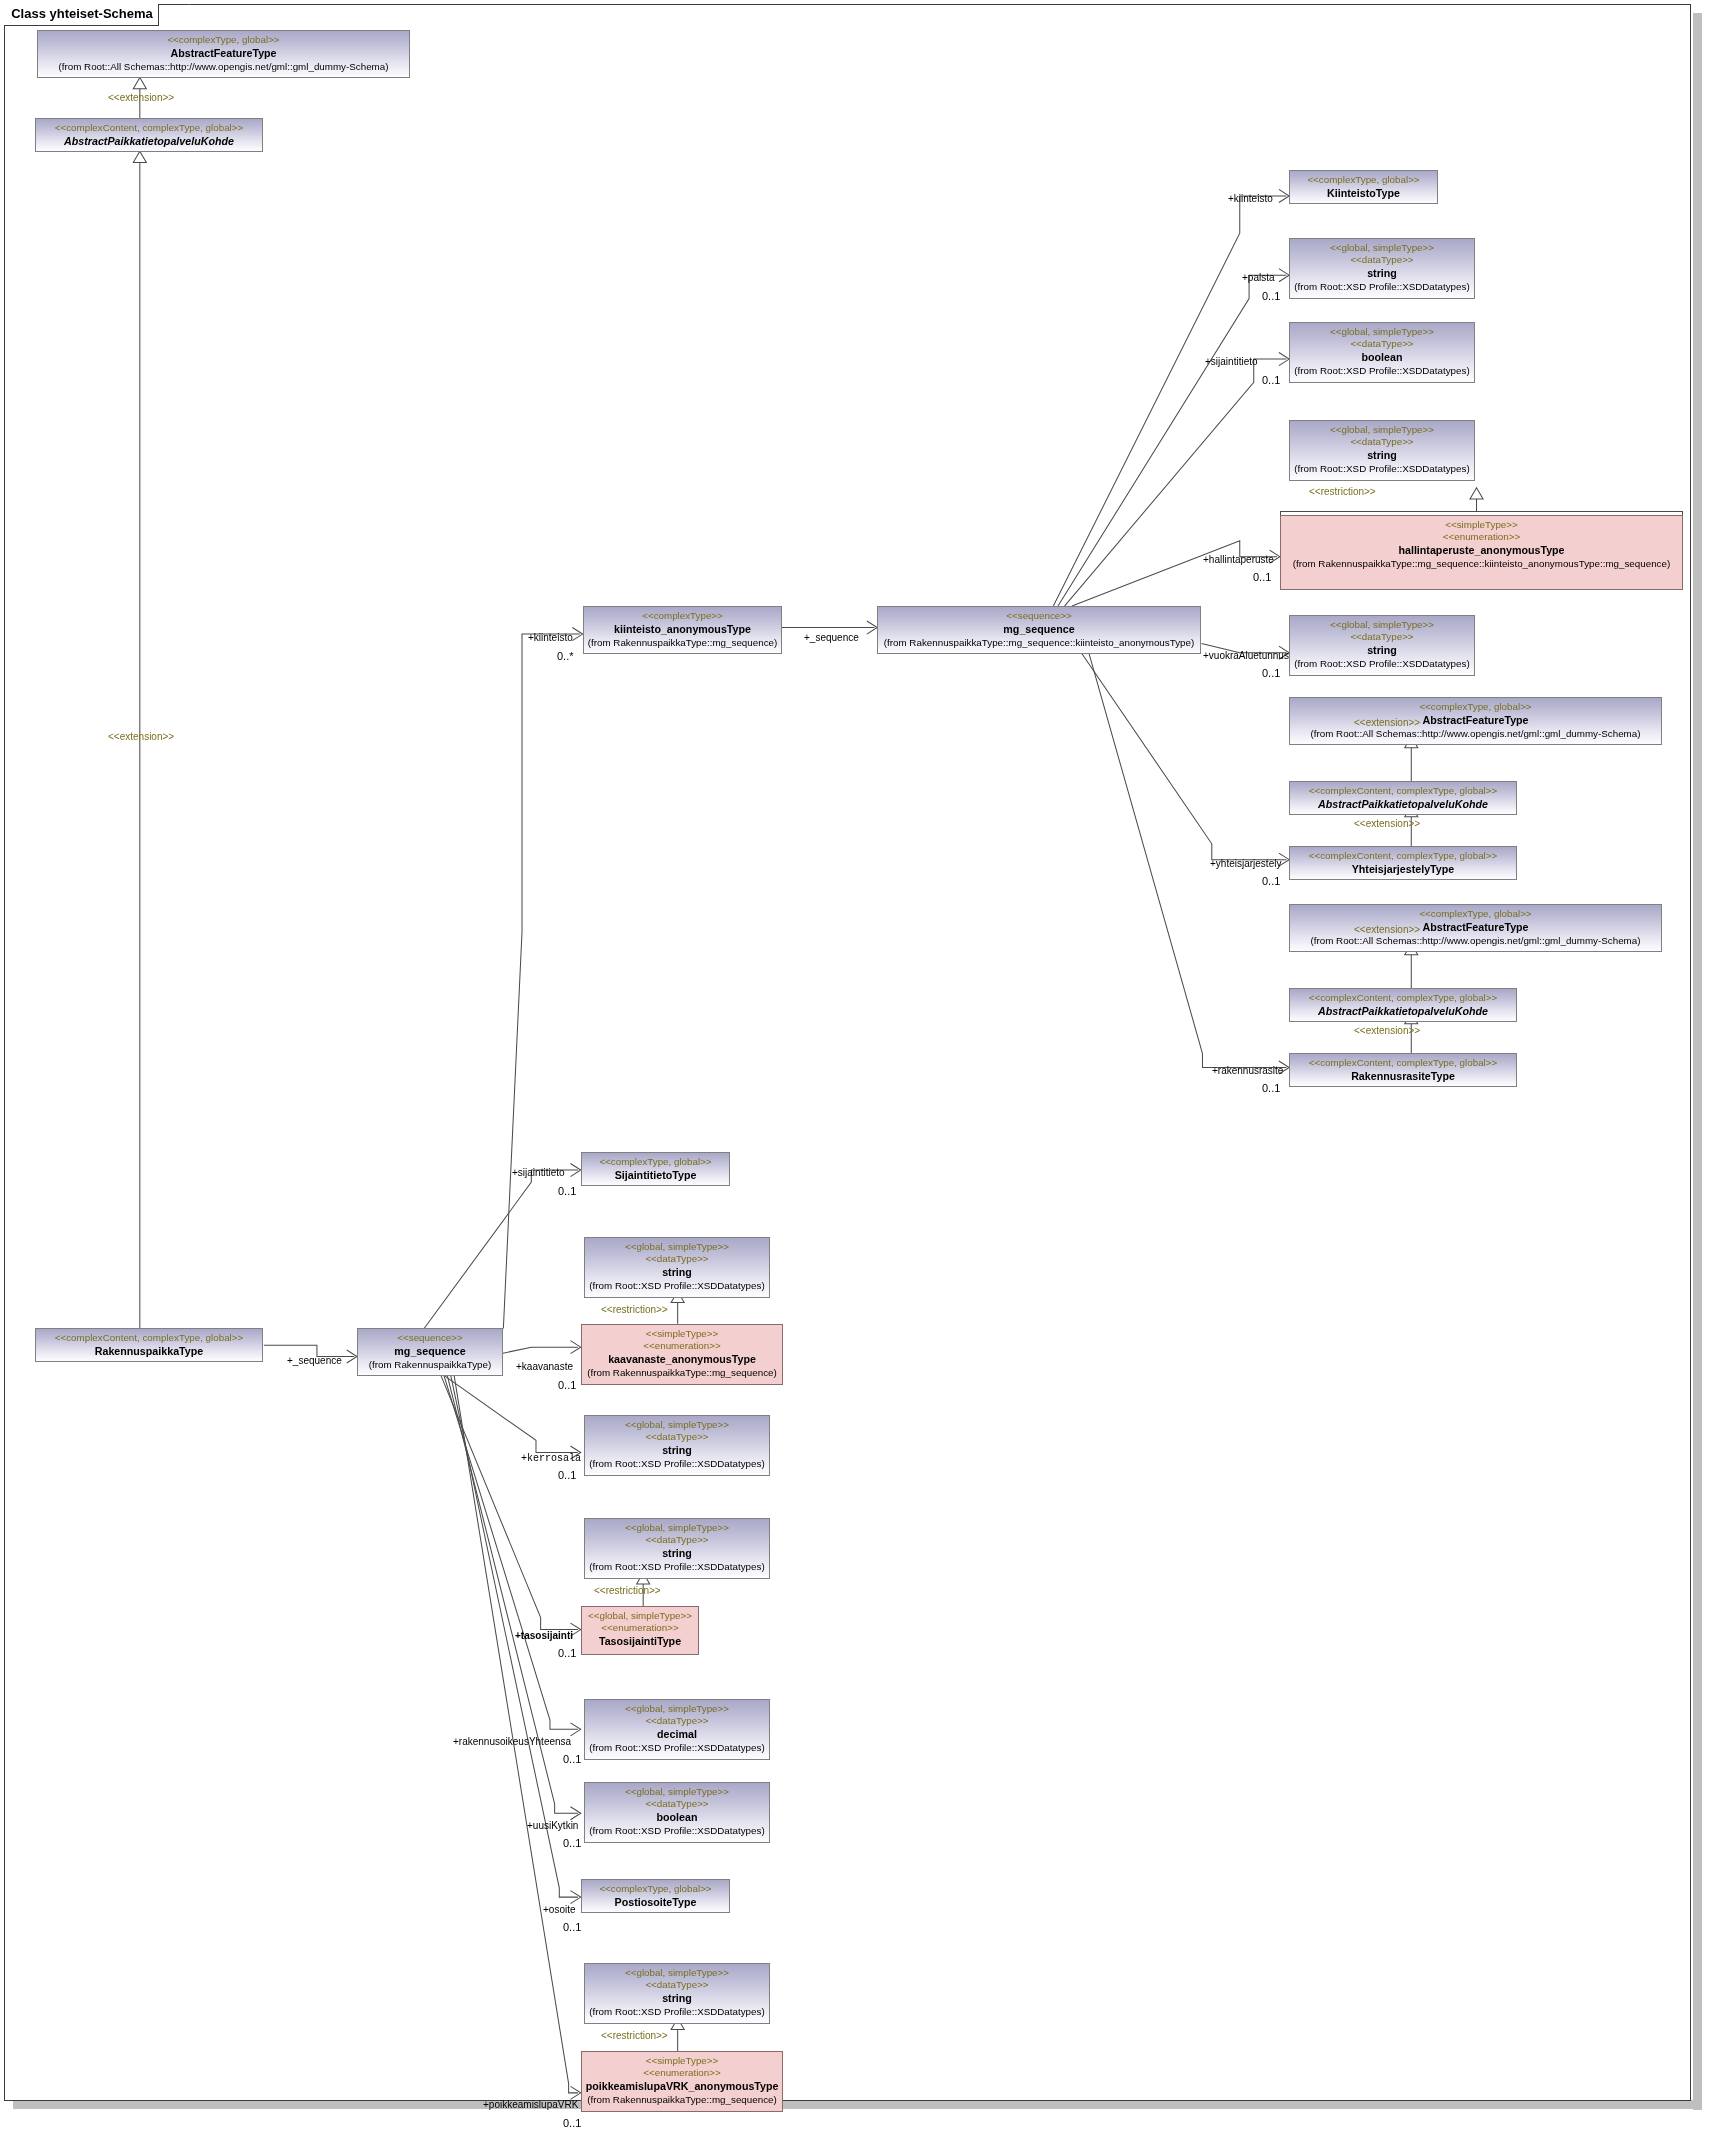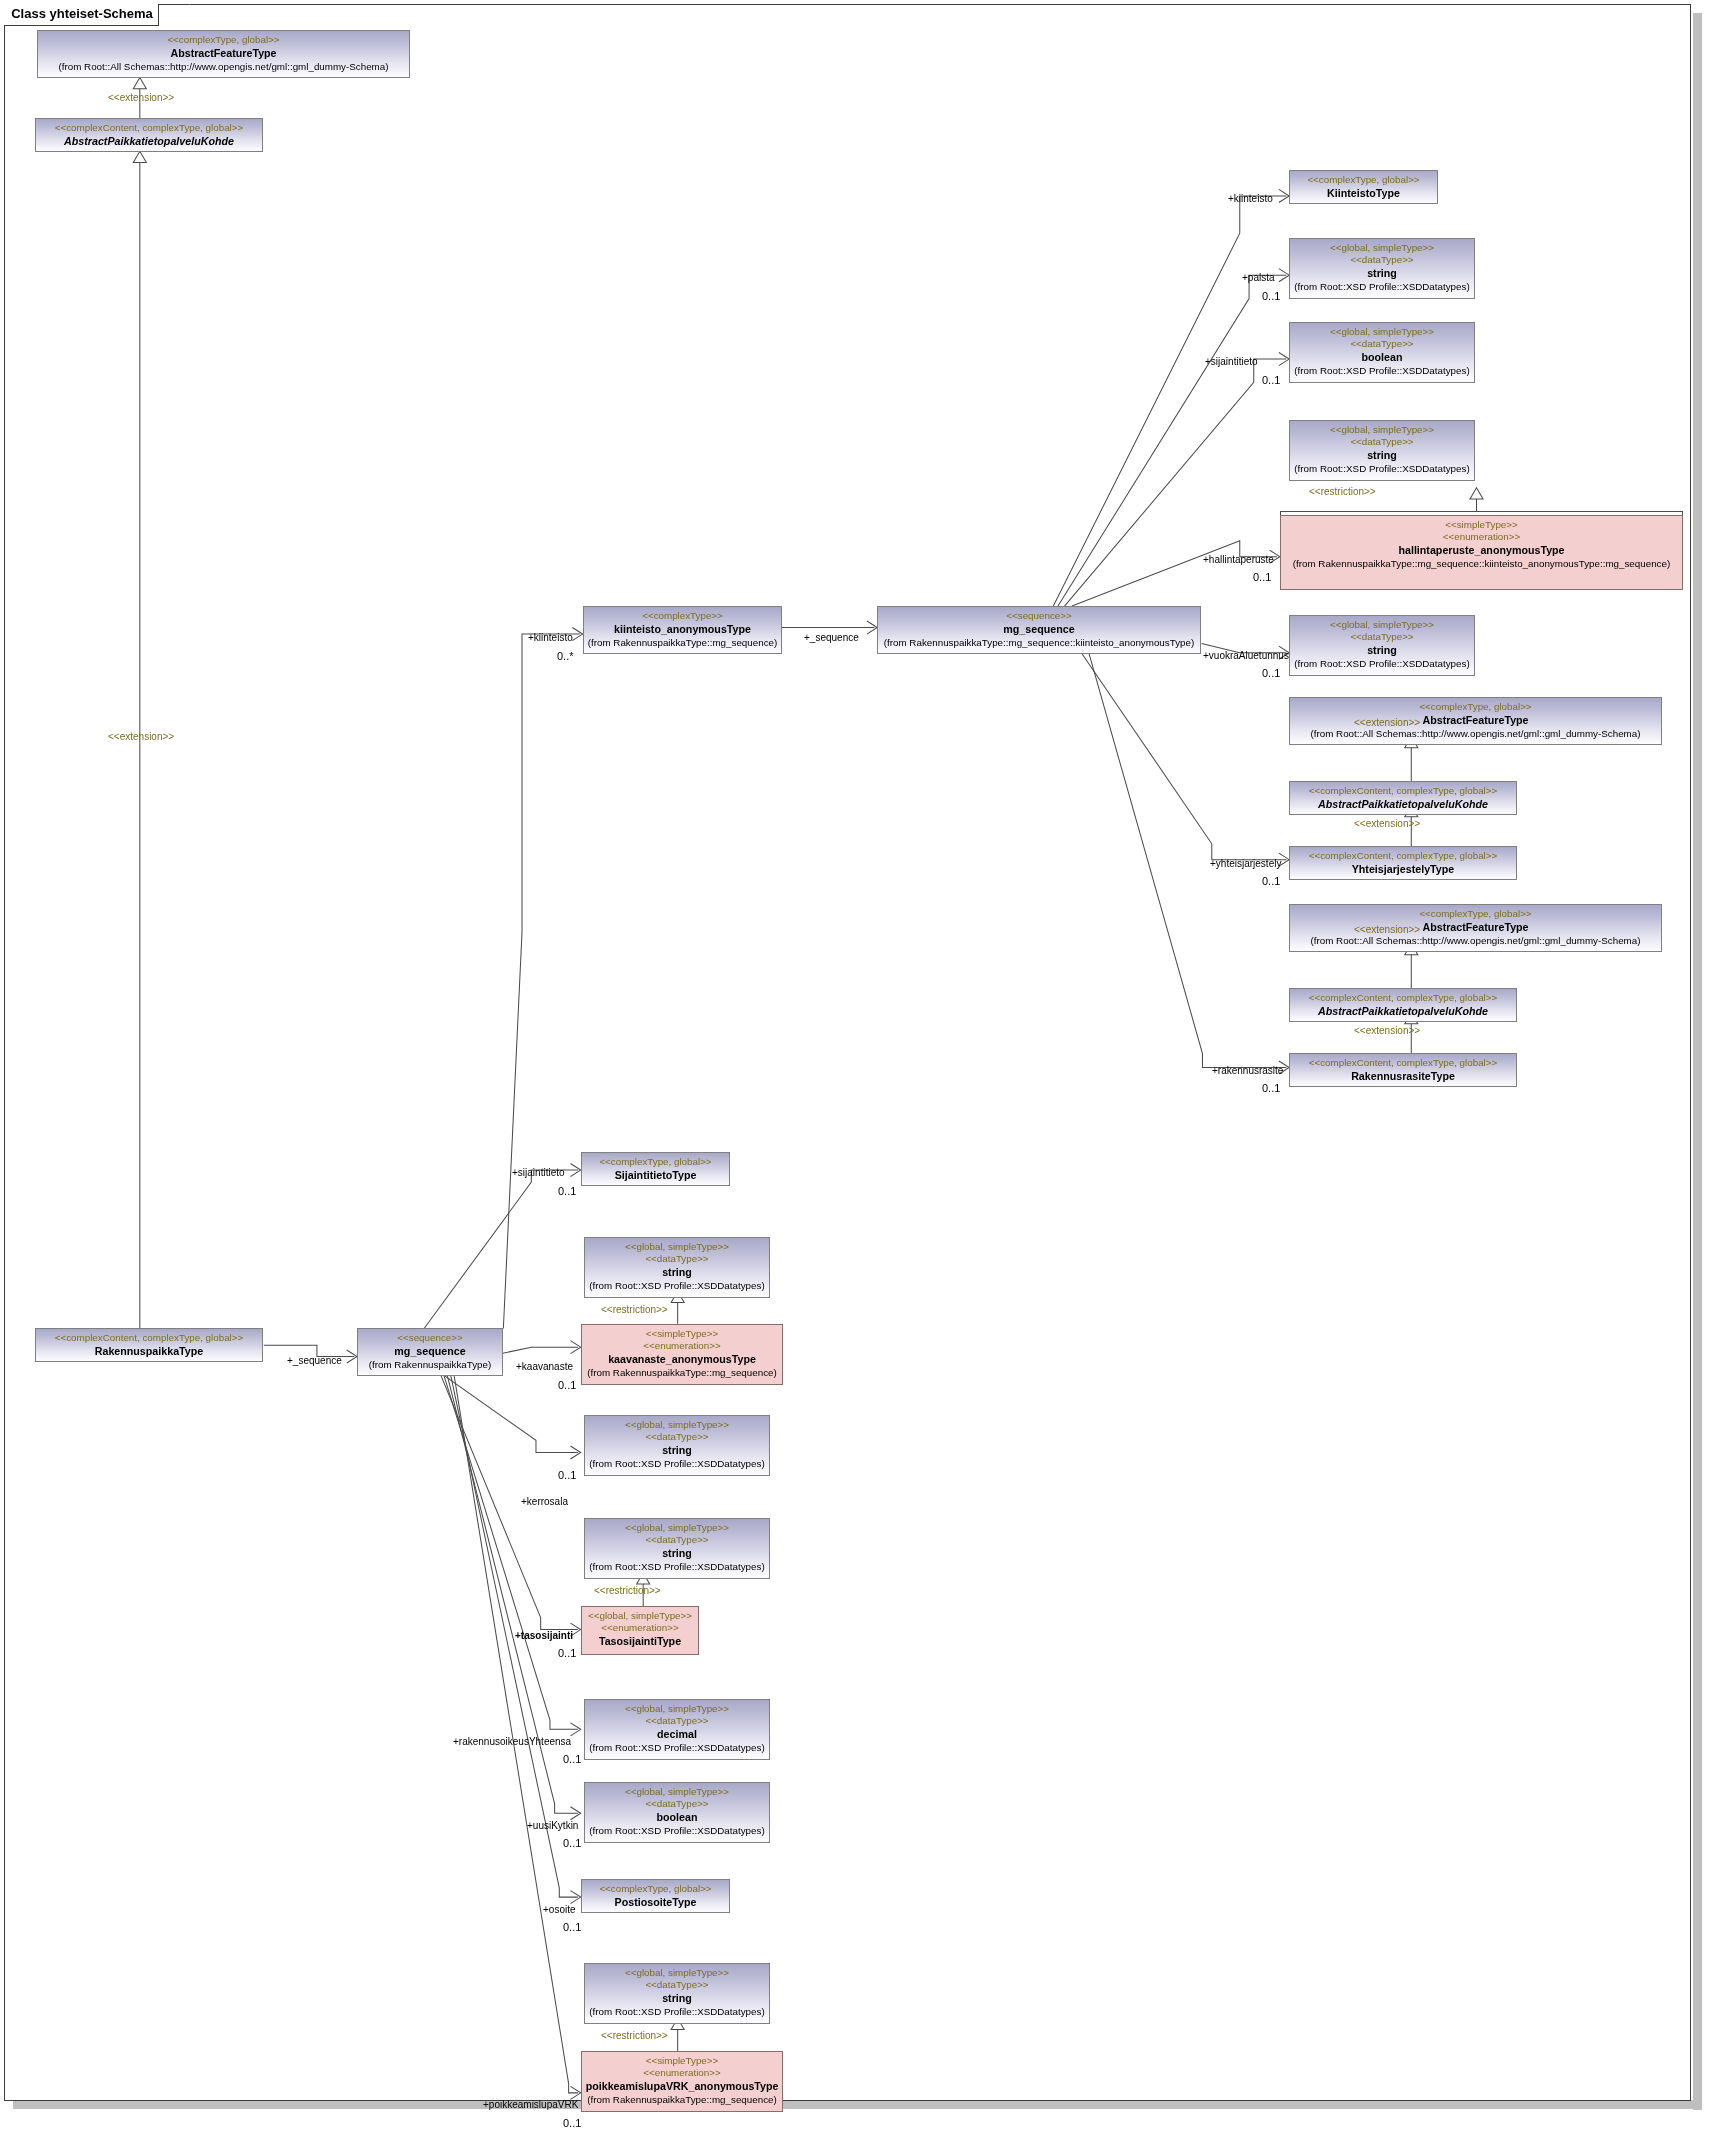--- a/index.html
+++ b/index.html
@@ -377,21 +377,21 @@
   <div class="lbl" style="left:804px;top:632px;">+_sequence</div>
 
   <div class="lbl" style="left:287px;top:1355px;">+_sequence</div>
 
   <div class="lbl" style="left:512px;top:1167px;">+sijaintitieto</div>
   <div class="lbl mult" style="left:558px;top:1186px;">0..1</div>
 
   <div class="lbl" style="left:516px;top:1361px;">+kaavanaste</div>
   <div class="lbl mult" style="left:558px;top:1380px;">0..1</div>
 
-  <div class="lbl" style="left:521px;top:1496px;">+kerrosala</div>
+  <div class="lbl" style="left:521px;top:1453px;font-family:Liberation Mono, monospace;">+kerrosala</div>
   <div class="lbl mult" style="left:558px;top:1470px;">0..1</div>
 
   <div class="lbl" style="left:515px;top:1630px;font-weight:bold;">+tasosijainti</div>
   <div class="lbl mult" style="left:558px;top:1648px;">0..1</div>
 
   <div class="lbl" style="left:453px;top:1736px;">+rakennusoikeusYhteensa</div>
   <div class="lbl mult" style="left:563px;top:1754px;">0..1</div>
 
   <div class="lbl" style="left:527px;top:1820px;">+uusiKytkin</div>
   <div class="lbl mult" style="left:563px;top:1838px;">0..1</div>

